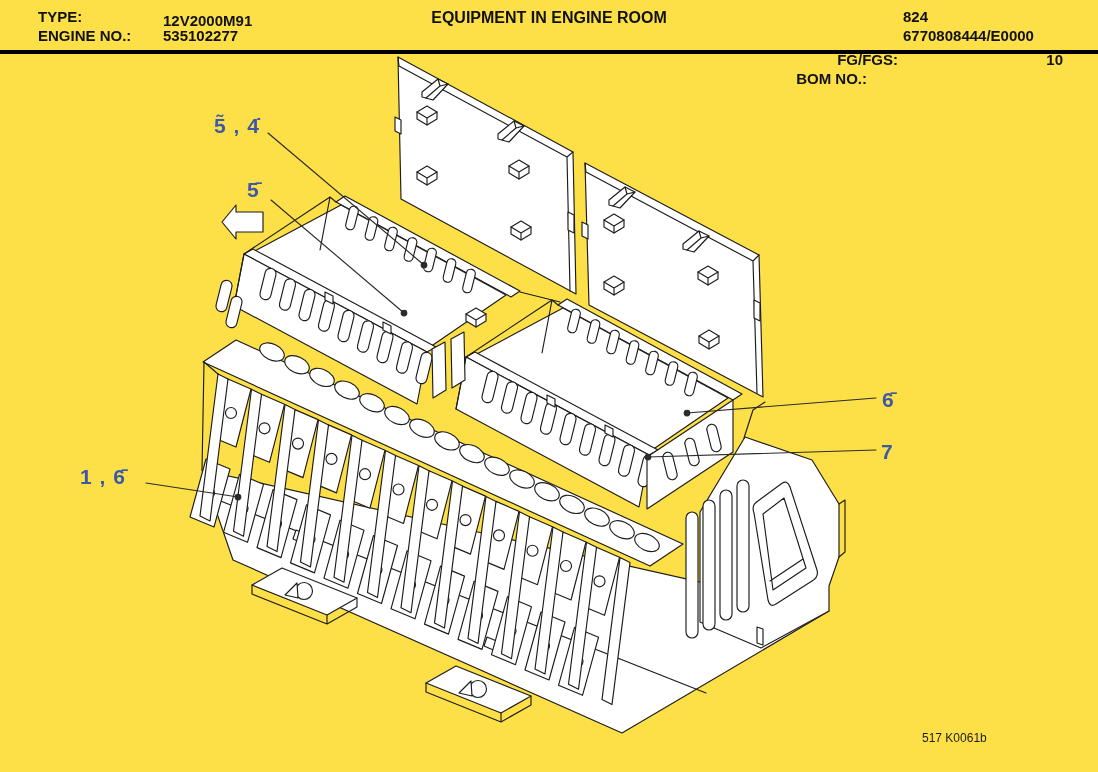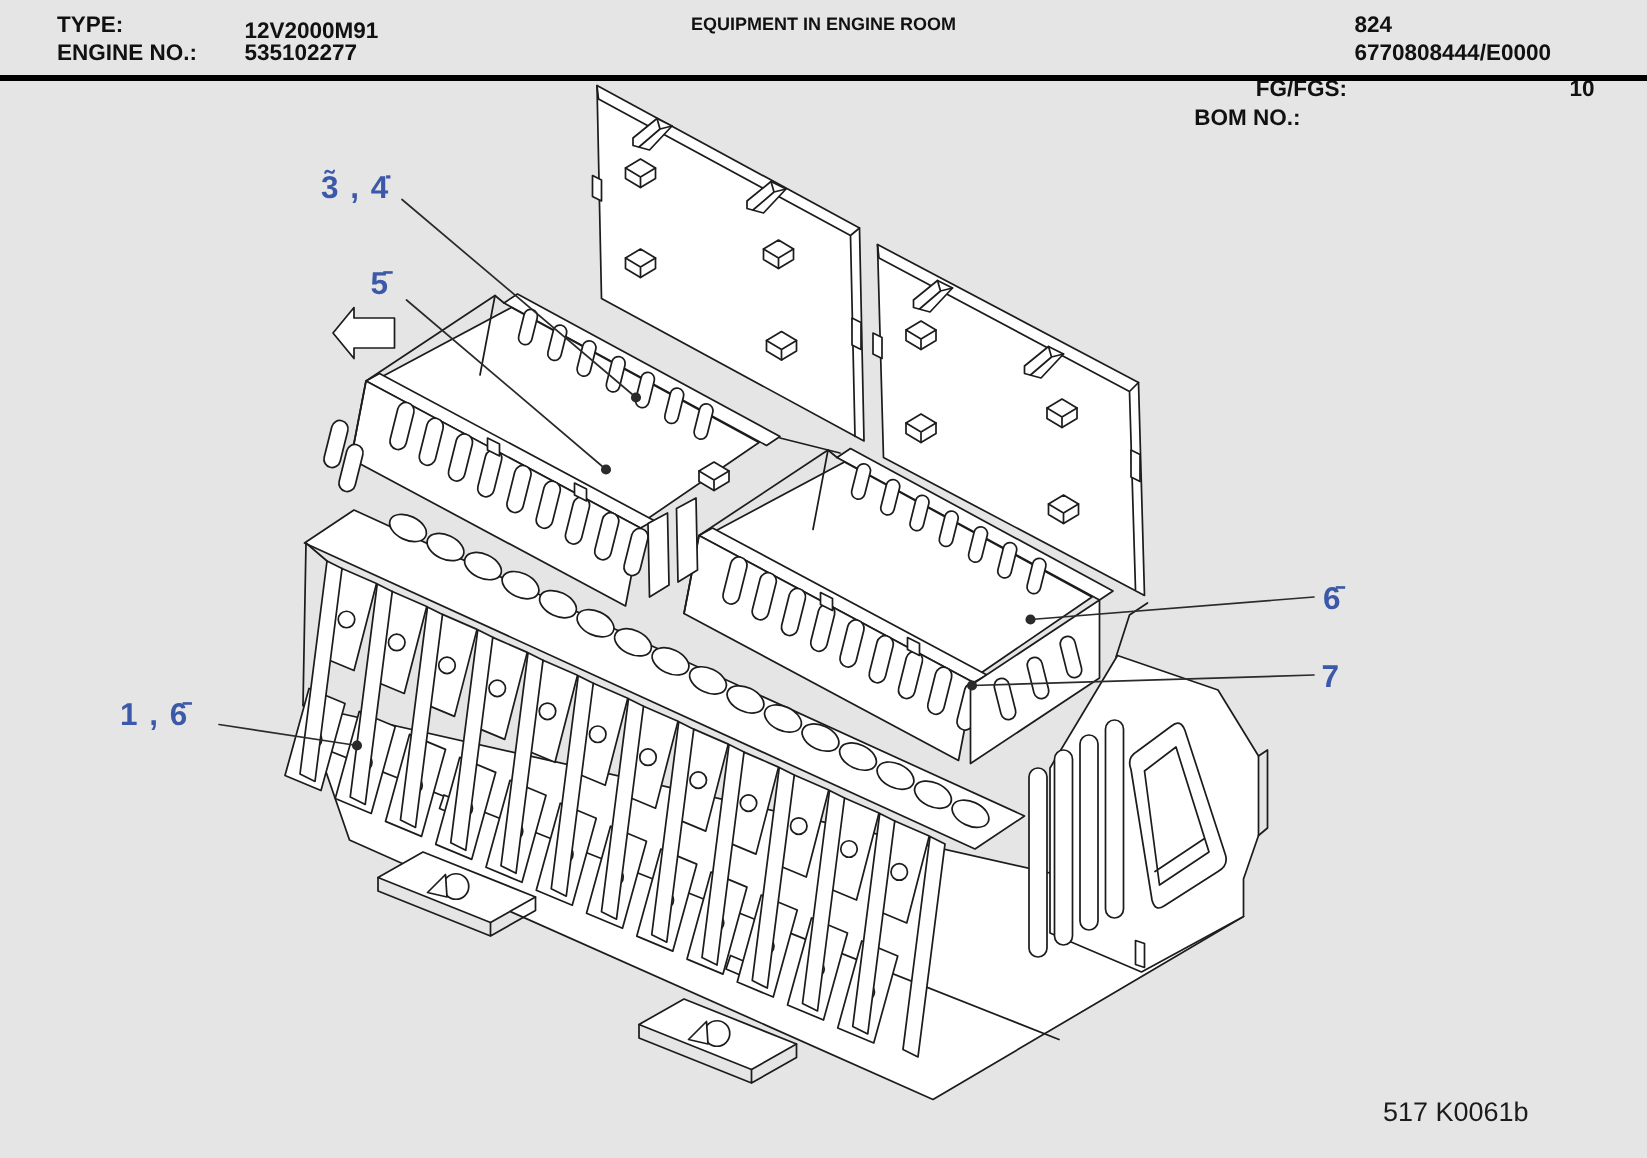--- a/index.html
+++ b/index.html
@@ -1,23 +1,23 @@
 <!DOCTYPE html>
 <html><head>
 <meta charset="utf-8">
 <style>
   html,body{margin:0;padding:0;background:#fff;}
-  .page{position:relative;width:1098px;height:772px;background:#e5e5e5;overflow:hidden;
+  .page{position:relative;width:1098px;height:772px;background:#fde047;overflow:hidden;
         font-family:"Liberation Sans", sans-serif;color:#111;}
   .hdr{position:absolute;font-weight:bold;font-size:15px;line-height:18px;white-space:nowrap;}
   .rule{position:absolute;left:0;top:50px;width:1098px;height:4px;background:#000;}
-  .title{position:absolute;left:0;right:0;top:9px;text-align:center;font-weight:bold;font-size:12px;}
+  .title{position:absolute;left:0;right:0;top:9px;text-align:center;font-weight:bold;font-size:16px;}
   .callout{position:absolute;font-size:21px;font-weight:bold;color:#3c58a8;white-space:nowrap;
            letter-spacing:1px;}
-  .figcode{position:absolute;left:922px;top:731px;font-size:18px;color:#1c1c1c;}
+  .figcode{position:absolute;left:922px;top:731px;font-size:12px;color:#1c1c1c;}
   svg{position:absolute;left:0;top:0;}
   .ra{text-align:right;margin-top:43px;}
 </style>
 </head>
 <body>
 
 <div class="page">
 
   <div class="hdr" style="left:38px;top:8px">TYPE:</div>
   <div class="hdr" style="left:163px;top:12px">12V2000M91</div>
@@ -224,21 +224,21 @@
         <path d="M146,483 L238,497"></path>
           <circle cx="238" cy="497" r="2.8" fill="#2b2b2b"></circle>
       </g>
 
       <g>
         <path d="M263,212 L236,212 L236,205 L222,222 L236,239 L236,232 L263,232 Z" fill="#fff"></path>
       </g>
     </g>
   </svg>
 
-  <div class="callout" style="left:214px;top:114px">3̃ , 4̇</div>
+  <div class="callout" style="left:214px;top:114px">5̃ , 4̇</div>
   <div class="callout" style="left:247px;top:178px">5̄</div>
   <div class="callout" style="left:882px;top:388px">6̄</div>
   <div class="callout" style="left:881px;top:440px">7</div>
   <div class="callout" style="left:80px;top:465px">1 , 6̄</div>
 
   <div class="figcode">517 K0061b</div>
 
 </div>
 
 </body></html>

